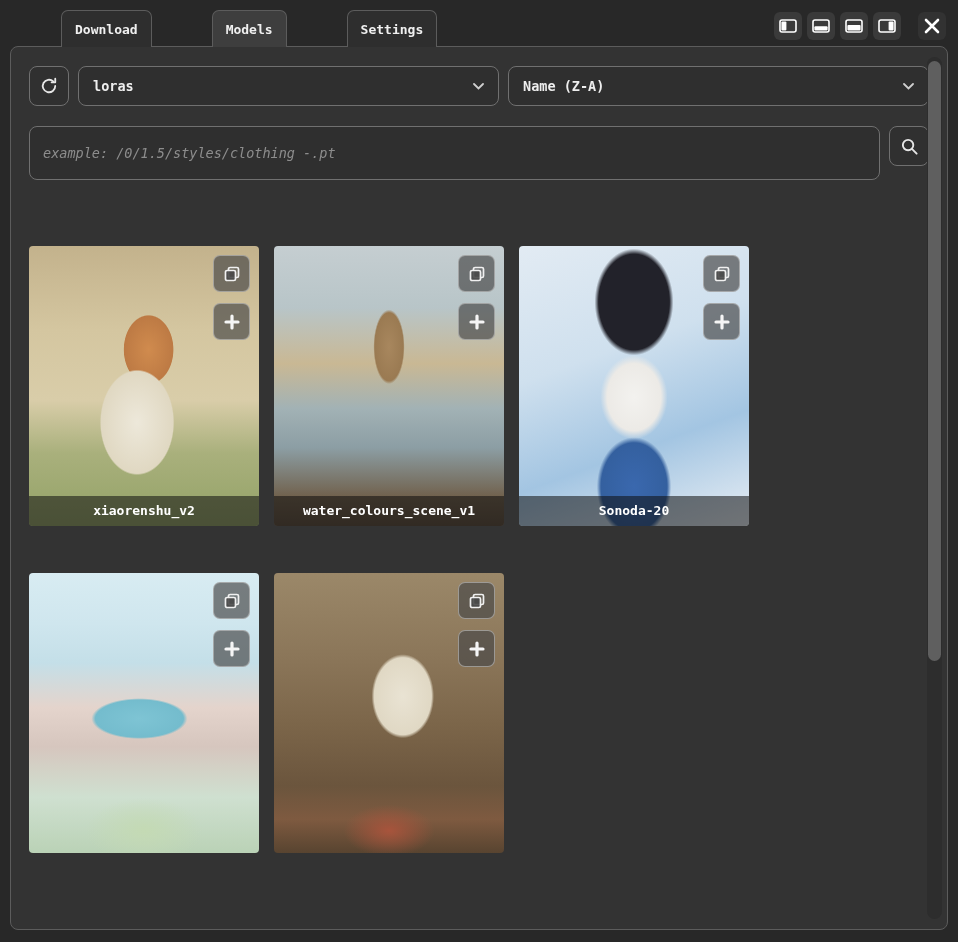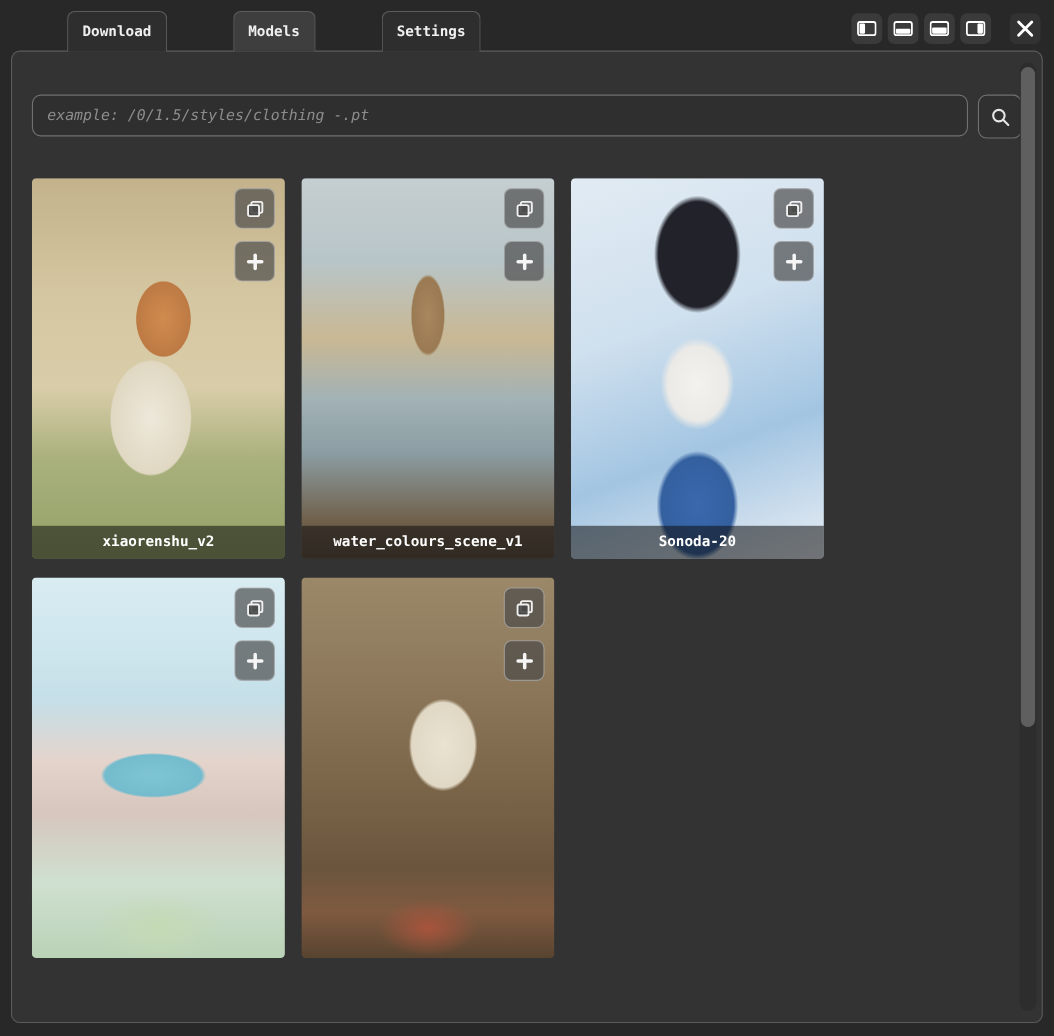--- a/index.html
+++ b/index.html
@@ -57,38 +57,38 @@
   .select {
     flex: 1 1 0; height: 40px;
     background: #2f2f2f; border: 1px solid #707070; border-radius: 8px;
     display: flex; align-items: center; justify-content: space-between;
     padding: 0 14px; color: #eeeeee; font-weight: bold; font-size: 13.5px;
     cursor: pointer;
   }
 
   .search-row { display: flex; gap: 9px; margin-top: 20px; }
   .search-input {
-    flex: 1 1 auto; height: 38px;
+    flex: 1 1 auto; height: 54px;
     background: #2f2f2f; border: 1px solid #707070; border-radius: 8px;
     padding: 0 13px; color: #eeeeee; font-size: 13.5px;
     font-family: "DejaVu Sans Mono", monospace; outline: none;
   }
   .search-input::placeholder { color: #8d8d8d; font-style: italic; }
 
   
   .grid {
     margin-top: 36px;
     display: grid;
     grid-template-columns: repeat(3, 230px);
     gap: 17px 15px;
   }
   .card {
-    width: 230px; height: 346px;
+    width: 230px; height: 280px;
     position: relative; border-radius: 4px; overflow: hidden;
-    cursor: pointer; background: #555;
+    cursor: pointer; background: #555; margin-top: 30px;
   }
   .card-name {
     position: absolute; left: 0; right: 0; bottom: 0; height: 30px; line-height: 30px;
     text-align: center; background: rgba(15,15,15,0.55);
     color: #ffffff; font-weight: bold; font-size: 13px; white-space: nowrap;
   }
   .card-btn {
     position: absolute; right: 9px; width: 37px; height: 37px;
     border-radius: 7px; background: rgba(72,72,72,0.68);
     border: 1px solid rgba(205,205,205,0.55);
@@ -175,20 +175,40 @@
         <svg width="18" height="18" viewBox="0 0 18 18">
             <path d="M3 3 L15 15 M15 3 L3 15" stroke="#fff" stroke-width="2.6" stroke-linecap="round"></path>
           </svg>
       </button>
     </div>
   </div>
 
   <div class="panel">
     <div class="panel-inner">
 
+      <div class="controls-row">
+        <button class="icon-btn">
+          <svg width="20" height="20" viewBox="0 0 24 24" fill="none" stroke="#e6e6e6" stroke-width="2.2" stroke-linecap="round" stroke-linejoin="round">
+              <path d="M19.5 12a7.5 7.5 0 1 1-2.4-5.5"></path>
+              <polyline points="19.5 3.2 19.5 7.6 15.1 7.6"></polyline>
+            </svg>
+        </button>
+        <div class="select">
+          <span>loras</span>
+          <svg width="11" height="7" viewBox="0 0 11 7" fill="none" stroke="#cfcfcf" stroke-width="1.8" stroke-linecap="round">
+              <polyline points="1 1 5.5 5.5 10 1"></polyline>
+            </svg>
+        </div>
+        <div class="select">
+          <span>Name (Z-A)</span>
+          <svg width="11" height="7" viewBox="0 0 11 7" fill="none" stroke="#cfcfcf" stroke-width="1.8" stroke-linecap="round">
+              <polyline points="1 1 5.5 5.5 10 1"></polyline>
+            </svg>
+        </div>
+      </div>
 
       <div class="search-row">
         <input class="search-input" type="text" placeholder="example: /0/1.5/styles/clothing -.pt" style="">
         <button class="icon-btn">
           <svg width="19" height="19" viewBox="0 0 20 20" fill="none" stroke="#e6e6e6" stroke-width="2" stroke-linecap="round">
               <circle cx="8.5" cy="8.5" r="5.5"></circle>
               <line x1="12.8" y1="12.8" x2="17.5" y2="17.5"></line>
             </svg>
         </button>
       </div>

